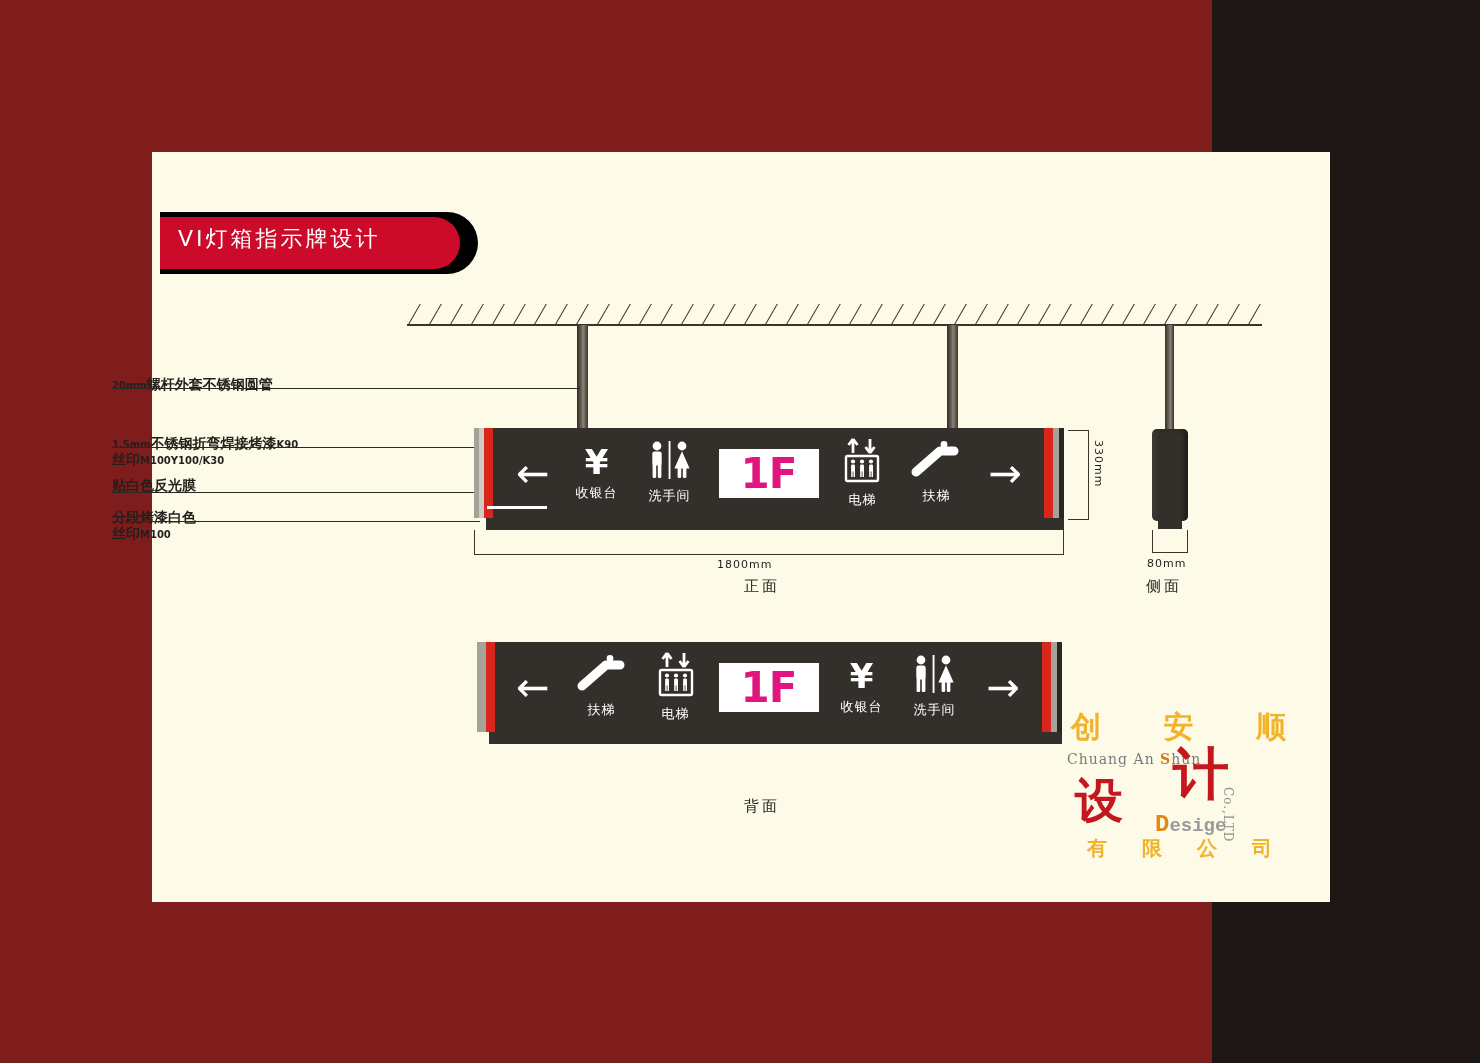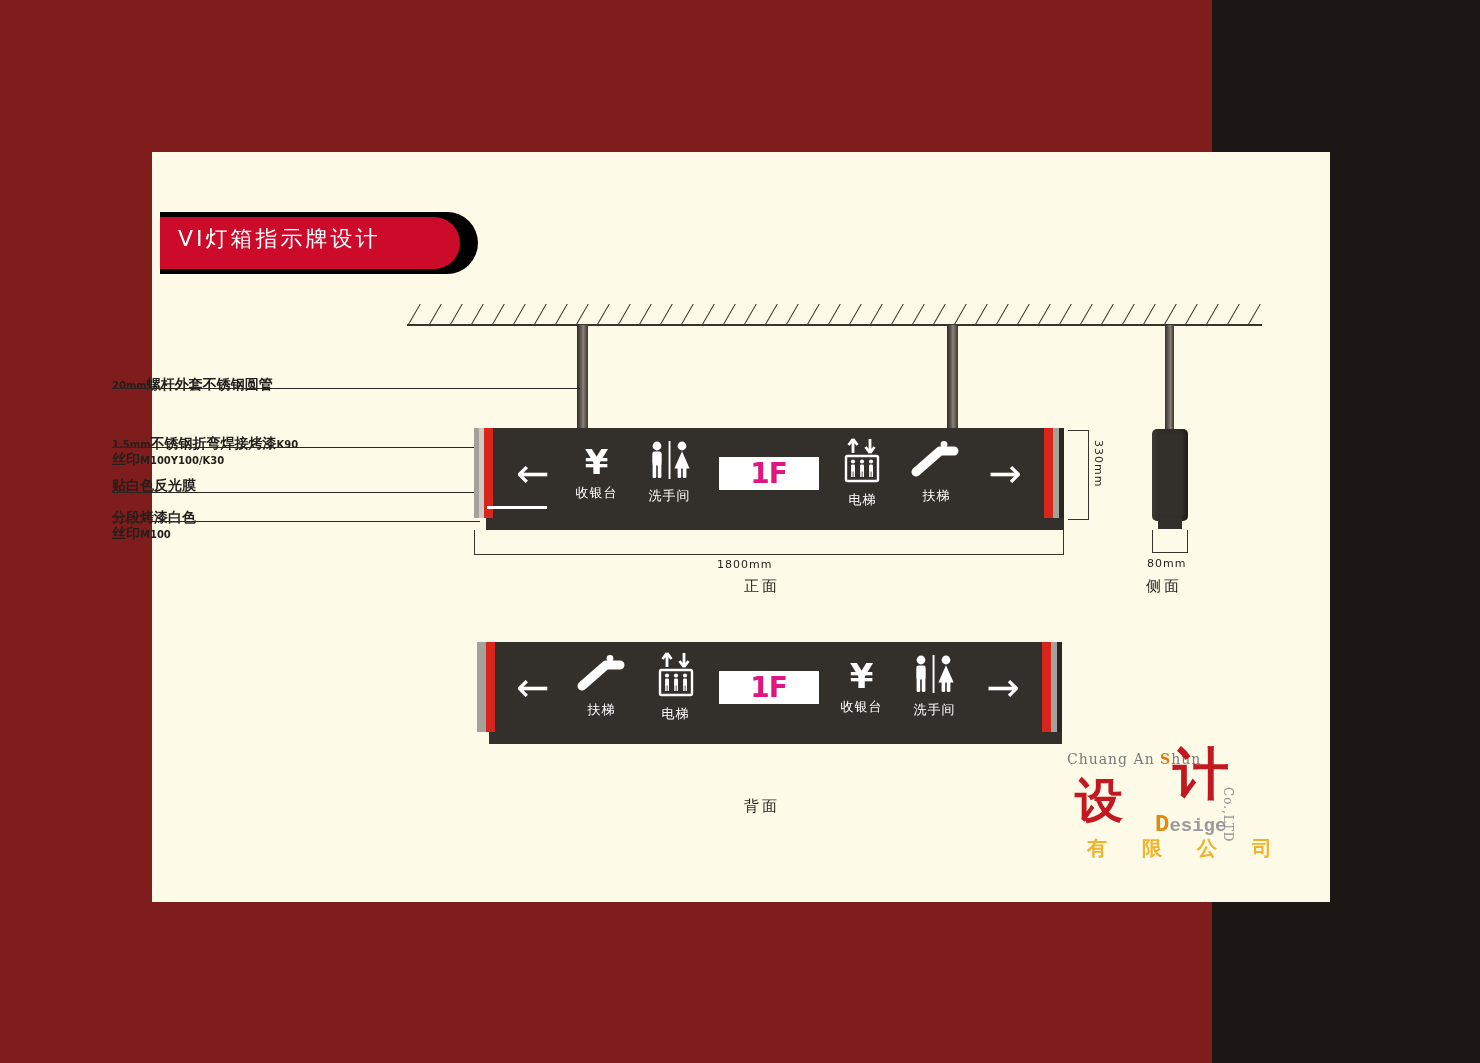--- a/index.html
+++ b/index.html
@@ -27,21 +27,21 @@
   .rod.front{width:11px;}
 
   
   .sign{position:absolute;}
   .shadow{position:absolute;background:#332f2a;}
   .panel{position:absolute;display:flex;}
   .edge{height:100%;}
   .body{background:#332f2a;height:100%;position:relative;flex:1;display:flex;align-items:center;}
   .half{flex:1;display:flex;align-items:center;justify-content:center;gap:26px;height:100%;}
   .floorbox{width:100px;background:#ffffff;display:flex;align-items:center;justify-content:center;}
-  .floorbox span{color:#e2147f;font-size:28px;font-weight:bold;font-family:"DejaVu Sans",sans-serif;
+  .floorbox span{color:#e2147f;font-size:42px;font-weight:bold;font-family:"DejaVu Sans",sans-serif;
       letter-spacing:-1px;}
   .floorline{position:absolute;bottom:9px;left:-6px;width:60px;height:3px;background:#ffffff;}
 
   .cell{display:flex;flex-direction:column;align-items:center;justify-content:center;}
   .cell .gl{color:#fff;line-height:1;}
   .cell .cap{color:#fff;font-size:13px;margin-top:5px;letter-spacing:1px;
       font-family:"DejaVu Sans",sans-serif;white-space:nowrap;}
   .arrow{color:#fff;font-size:40px;line-height:1;font-family:"DejaVu Sans",sans-serif;}
   .yen{color:#fff;font-size:34px;font-weight:bold;line-height:1;font-family:"DejaVu Sans",sans-serif;}
 
@@ -355,20 +355,21 @@
 
         </div>
         <div class="edge" style="width:9px;background:#d9261c;"></div>
         <div class="edge" style="width:6px;background:#a5a19b;"></div>
         <div class="edge" style="width:5px;background:#2a2622;"></div>
       </div>
     </div>
     <div class="viewlbl" style="left:592px;top:608px;margin-top:37px;">背面</div>
 
     <div id="logo">
+      <div class="lg lg-top">创 安 顺</div>
       <div class="lg lg-py">
         <span>Chuang An </span><b>S</b><span>hun</span>
       </div>
       <div class="lg lg-she">设</div>
       <div class="lg lg-ji">计</div>
       <div class="lg lg-des">
         <b>D</b><span>esige</span>
       </div>
       <div class="lg lg-co vert">Co.,LTD</div>
       <div class="lg lg-bot">有 限 公 司</div>

